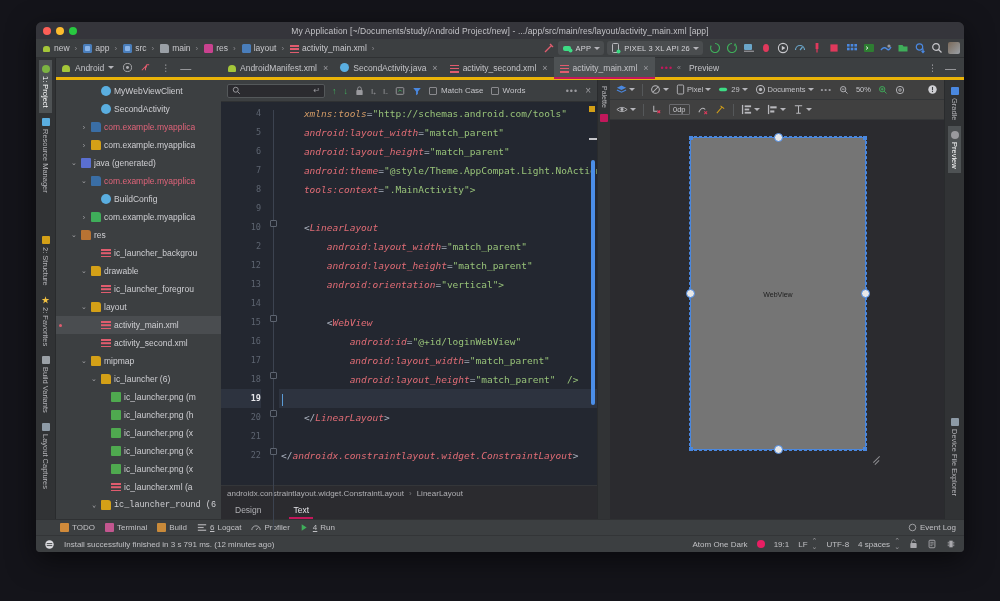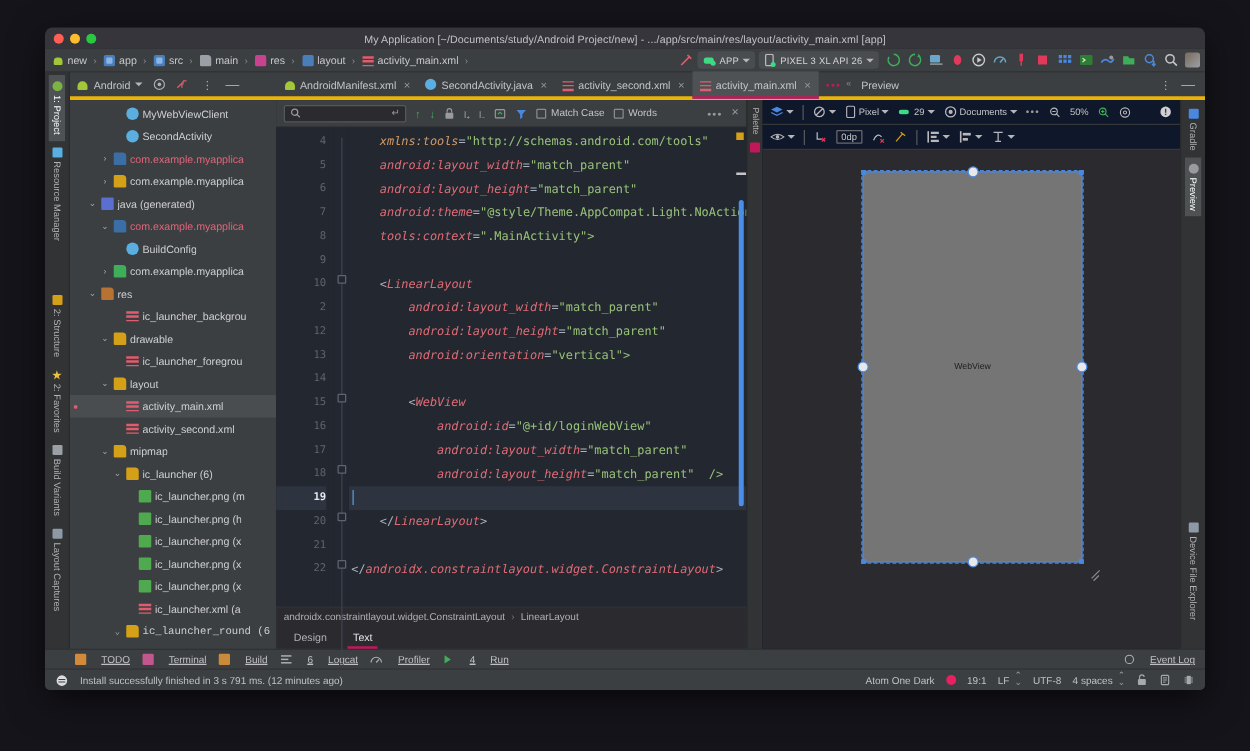--- a/index.html
+++ b/index.html
@@ -232,32 +232,32 @@
   
   .edcrumb {
     height: 16px; flex: 0 0 16px; background: #2b2b2f;
     display: flex; align-items: center; gap: 5px;
     padding-left: 6px; font-size: 8px; color: #b0b0b4;
     border-top: 1px solid #343639;
   }
   .edcrumb .sep { color: #77777b; }
   .dtabs {
     height: 18px; flex: 0 0 18px; background: #2b2b2f;
-    display: flex; align-items: center; gap: 1px; padding-left: 4px;
+    display: flex; align-items: center; gap: 12px; padding-left: 4px;
     font-size: 8.5px; color: #b0b0b4;
   }
   .dtab { padding: 0 10px; height: 18px; line-height: 18px; position: relative; }
   .dtab.active { color: #e4e4e8; }
   .dtab.active::after {
     content:""; position:absolute; left:6px; right:6px; bottom:0; height:2px; background:#c2185b;
   }
 
   
   .preview {
-    width: 334px; flex: 0 0 334px; background: #0f172a;
+    width: 334px; flex: 0 0 334px; background: #404040;
     display: flex; flex-direction: column; min-width:0;
   }
   .pvtool {
     height: 20px; flex:0 0 20px; display:flex; align-items:center; gap:7px;
     padding: 0 6px; font-size: 7.5px; color: #c4c4c8;
     border-bottom: 1px solid #343638;
   }
   .pvtool2 { border-bottom: 1px solid #343638; }
   .pvsel { display: flex; align-items: center; gap: 2px; }
   .vdiv { width:1px; height:12px; background:#55585a; }
@@ -290,21 +290,21 @@
   }
   .resizegrip i { position:absolute; background:#8d8d91; height:1px; width:9px; transform: rotate(-45deg); }
 
   
   .bottombar {
     height: 16px; flex: 0 0 16px; background: #3c3f41;
     display: flex; align-items: center; gap: 10px;
     padding-left: 24px; font-size: 8px; color: #c0c0c4;
     border-top: 1px solid #2f3133;
   }
-  .bbitem { display: flex; align-items: flex-start; gap: 12px; text-decoration: underline; }
+  .bbitem { display: flex; align-items: flex-start; gap: 3px; }
   .bbicon { width: 9px; height: 9px; border-radius: 1px; }
   .bottombar .spacer { flex: 1; }
   .ul { text-decoration: underline; }
 
   .statusbar {
     height: 17px; flex: 0 0 17px; background: #3c3f41;
     display: flex; align-items: center; gap: 9px;
     padding: 0 8px; font-size: 8px; color: #c0c0c4;
     border-top: 1px solid #333537;
   }

